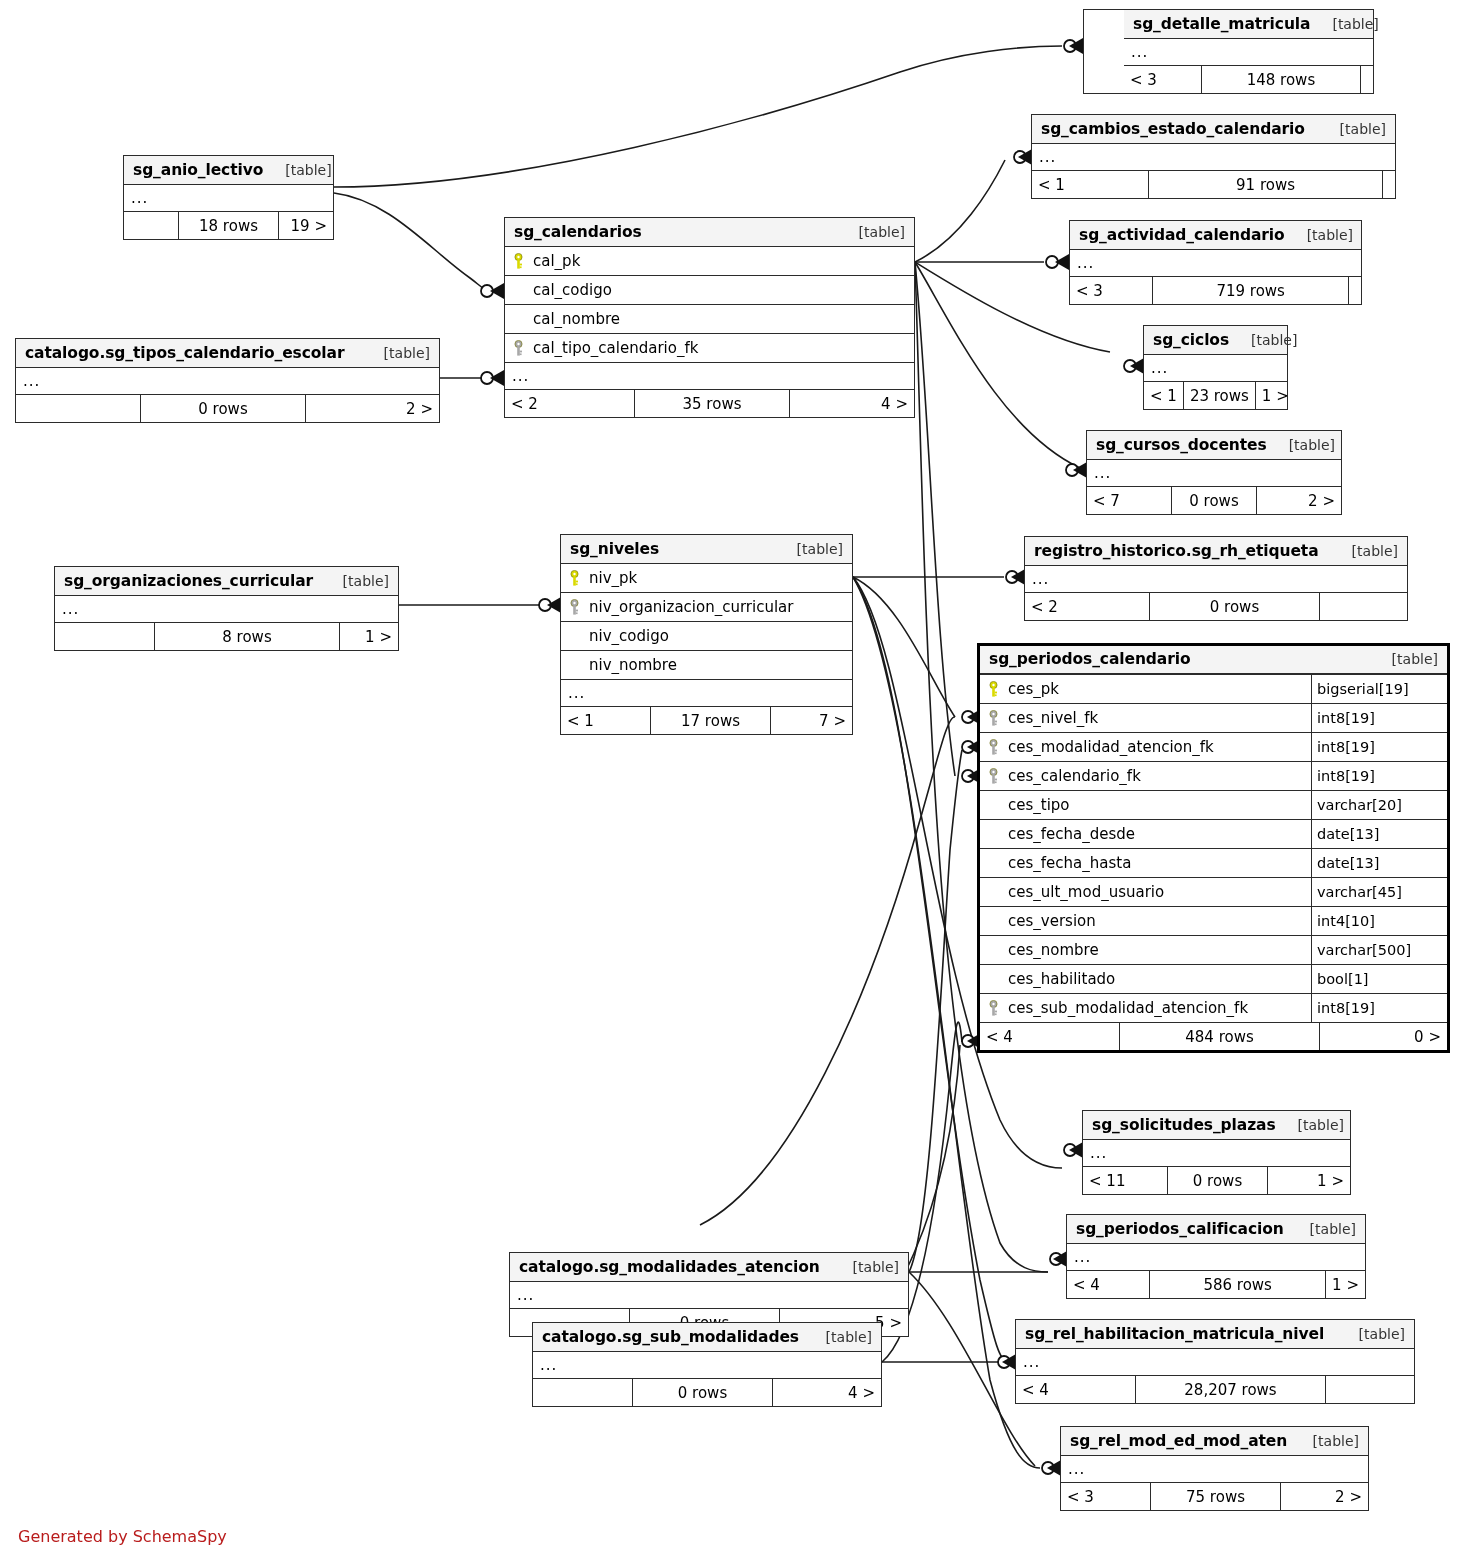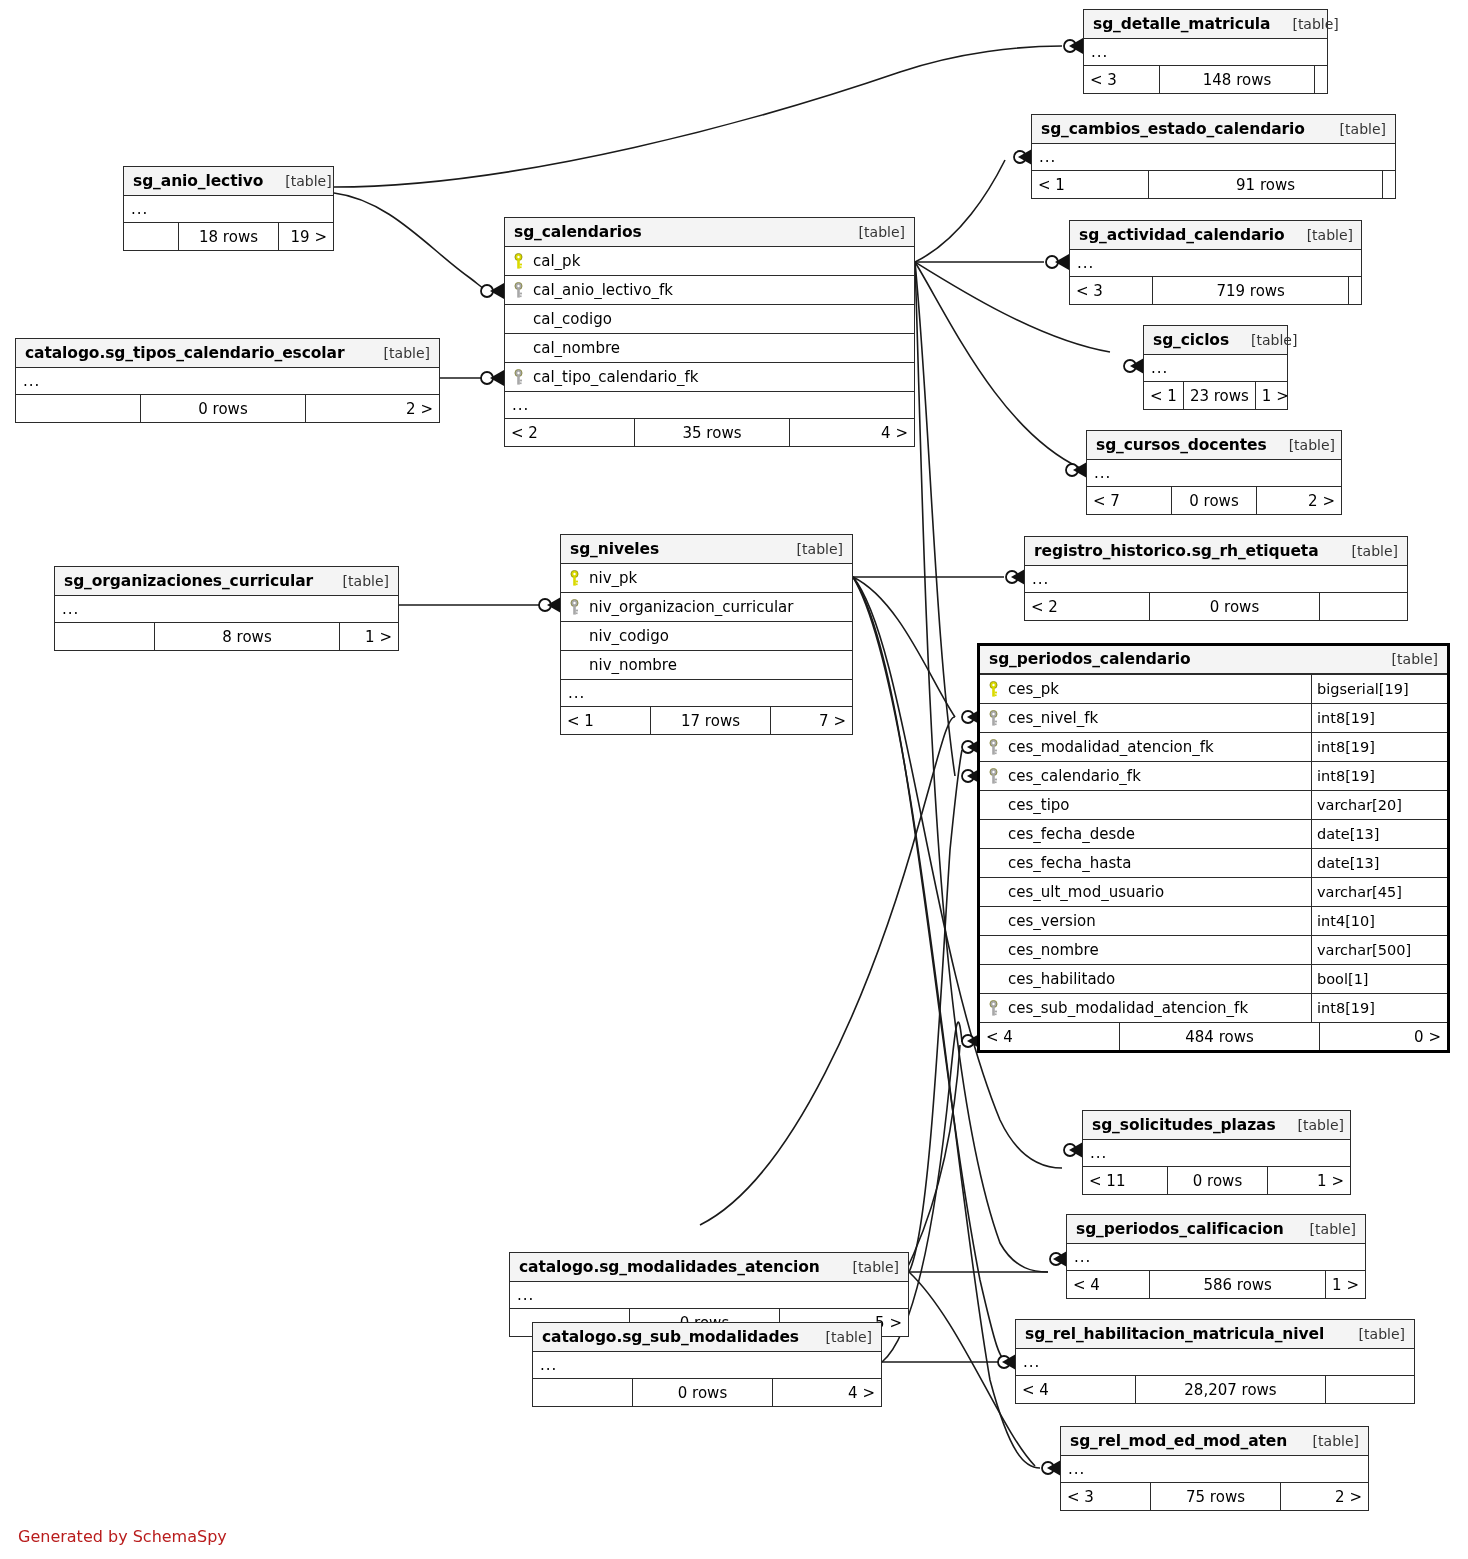--- a/index.html
+++ b/index.html
@@ -204,21 +204,21 @@
       <path d="M1016,1354 L1016,1370 L1002,1362 Z"></path>
       <path d="M1061,1460 L1061,1476 L1047,1468 Z"></path>
       <path d="M504,283 L504,299 L490,291 Z"></path>
       <path d="M504,370 L504,386 L490,378 Z"></path>
       <path d="M561,597 L561,613 L547,605 Z"></path>
     </g>
   </g>
 </svg>
 
 <div id="canvas">
-    <div class="tbl" style="left: 1083px; top: 9px; width: 245px;">
+    <div class="tbl" style="left: 1083px; top: 9px; width: 291px; padding-left: 40px;">
       <div class="tbl-title">
         <span class="tbl-name">sg_detalle_matricula</span>
         <span class="tbl-tag">[table]</span>
       </div>
       <div class="ellipsis-row">...</div>
       <div class="footer-row">
         <span class="fcell fc-left" style="width:85px">&lt; 3</span>
         <span class="fcell fc-mid" style="width:175px">148 rows</span>
         <span class="fcell fc-right" style="flex:1 1 auto"></span>
       </div>
@@ -324,21 +324,21 @@
         <span class="tbl-name">sg_rel_mod_ed_mod_aten</span>
         <span class="tbl-tag">[table]</span>
       </div>
       <div class="ellipsis-row">...</div>
       <div class="footer-row">
         <span class="fcell fc-left" style="width:90px">&lt; 3</span>
         <span class="fcell fc-mid" style="width:130px">75 rows</span>
         <span class="fcell fc-right" style="flex:1 1 auto">2 &gt;</span>
       </div>
     </div>
-    <div class="tbl" style="left: 123px; top: 166px; width: 211px;">
+    <div class="tbl" style="left: 123px; top: 155px; width: 211px;">
       <div class="tbl-title">
         <span class="tbl-name">sg_anio_lectivo</span>
         <span class="tbl-tag">[table]</span>
       </div>
       <div class="ellipsis-row">...</div>
       <div class="footer-row">
         <span class="fcell fc-left" style="width:55px"></span>
         <span class="fcell fc-mid" style="width:100px">18 rows</span>
         <span class="fcell fc-right" style="flex:1 1 auto">19 &gt;</span>
       </div>
@@ -402,204 +402,192 @@
             <circle cx="5.5" cy="4" r="3.6" fill="#dada00" stroke="#6b6b00" stroke-width="0.6"></circle>
             <circle cx="5.5" cy="4" r="1.2" fill="#fff"></circle>
             <rect x="4.2" y="6.4" width="2.6" height="9.2" fill="#dada00"></rect>
             <rect x="6.6" y="10.6" width="2.4" height="1.8" fill="#dada00"></rect>
             <rect x="6.6" y="13.4" width="2.0" height="1.7" fill="#dada00"></rect>
           </svg>
         </span>
         <span class="colname">cal_pk</span>
       </div>
       <div class="row">
+        <span class="keycell"></span>
+        <span class="colname">cal_codigo</span>
+      </div>
+      <div class="row">
+        <span class="keycell"></span>
+        <span class="colname">cal_nombre</span>
+      </div>
+      <div class="row">
         <span class="keycell">
           <svg class="keyico" width="11" height="17" viewBox="0 0 11 17">
             <circle cx="5.5" cy="4" r="3.6" fill="#a8a8a8" stroke="#6b6b00" stroke-width="0.6"></circle>
             <circle cx="5.5" cy="4" r="1.2" fill="#fff"></circle>
             <rect x="4.2" y="6.4" width="2.6" height="9.2" fill="#a8a8a8"></rect>
             <rect x="6.6" y="10.6" width="2.4" height="1.8" fill="#a8a8a8"></rect>
             <rect x="6.6" y="13.4" width="2.0" height="1.7" fill="#a8a8a8"></rect>
           </svg>
         </span>
-        <span class="colname">cal_anio_lectivo_fk</span>
-      </div>
-      <div class="row">
-        <span class="keycell"></span>
-        <span class="colname">cal_codigo</span>
-      </div>
-      <div class="row">
-        <span class="keycell"></span>
-        <span class="colname">cal_nombre</span>
+        <span class="colname">cal_tipo_calendario_fk</span>
+      </div>
+      <div class="ellipsis-row">...</div>
+      <div class="footer-row">
+        <span class="fcell fc-left" style="width:130px">&lt; 2</span>
+        <span class="fcell fc-mid" style="width:155px">35 rows</span>
+        <span class="fcell fc-right" style="flex:1 1 auto">4 &gt;</span>
+      </div>
+    </div>
+    <div class="tbl" style="left: 560px; top: 534px; width: 293px;">
+      <div class="tbl-title">
+        <span class="tbl-name">sg_niveles</span>
+        <span class="tbl-tag">[table]</span>
+      </div>
+      <div class="row">
+        <span class="keycell">
+          <svg class="keyico" width="11" height="17" viewBox="0 0 11 17">
+            <circle cx="5.5" cy="4" r="3.6" fill="#dada00" stroke="#6b6b00" stroke-width="0.6"></circle>
+            <circle cx="5.5" cy="4" r="1.2" fill="#fff"></circle>
+            <rect x="4.2" y="6.4" width="2.6" height="9.2" fill="#dada00"></rect>
+            <rect x="6.6" y="10.6" width="2.4" height="1.8" fill="#dada00"></rect>
+            <rect x="6.6" y="13.4" width="2.0" height="1.7" fill="#dada00"></rect>
+          </svg>
+        </span>
+        <span class="colname">niv_pk</span>
       </div>
       <div class="row">
         <span class="keycell">
           <svg class="keyico" width="11" height="17" viewBox="0 0 11 17">
             <circle cx="5.5" cy="4" r="3.6" fill="#a8a8a8" stroke="#6b6b00" stroke-width="0.6"></circle>
             <circle cx="5.5" cy="4" r="1.2" fill="#fff"></circle>
             <rect x="4.2" y="6.4" width="2.6" height="9.2" fill="#a8a8a8"></rect>
             <rect x="6.6" y="10.6" width="2.4" height="1.8" fill="#a8a8a8"></rect>
             <rect x="6.6" y="13.4" width="2.0" height="1.7" fill="#a8a8a8"></rect>
           </svg>
         </span>
-        <span class="colname">cal_tipo_calendario_fk</span>
-      </div>
-      <div class="ellipsis-row">...</div>
-      <div class="footer-row">
-        <span class="fcell fc-left" style="width:130px">&lt; 2</span>
-        <span class="fcell fc-mid" style="width:155px">35 rows</span>
-        <span class="fcell fc-right" style="flex:1 1 auto">4 &gt;</span>
-      </div>
-    </div>
-    <div class="tbl" style="left: 560px; top: 534px; width: 293px;">
-      <div class="tbl-title">
-        <span class="tbl-name">sg_niveles</span>
+        <span class="colname">niv_organizacion_curricular</span>
+      </div>
+      <div class="row">
+        <span class="keycell"></span>
+        <span class="colname">niv_codigo</span>
+      </div>
+      <div class="row">
+        <span class="keycell"></span>
+        <span class="colname">niv_nombre</span>
+      </div>
+      <div class="ellipsis-row">...</div>
+      <div class="footer-row">
+        <span class="fcell fc-left" style="width:90px">&lt; 1</span>
+        <span class="fcell fc-mid" style="width:120px">17 rows</span>
+        <span class="fcell fc-right" style="flex:1 1 auto">7 &gt;</span>
+      </div>
+    </div>
+    <div class="tbl focus" style="left: 977px; top: 643px; width: 473px;">
+      <div class="tbl-title">
+        <span class="tbl-name">sg_periodos_calendario</span>
         <span class="tbl-tag">[table]</span>
       </div>
       <div class="row">
         <span class="keycell">
           <svg class="keyico" width="11" height="17" viewBox="0 0 11 17">
             <circle cx="5.5" cy="4" r="3.6" fill="#dada00" stroke="#6b6b00" stroke-width="0.6"></circle>
             <circle cx="5.5" cy="4" r="1.2" fill="#fff"></circle>
             <rect x="4.2" y="6.4" width="2.6" height="9.2" fill="#dada00"></rect>
             <rect x="6.6" y="10.6" width="2.4" height="1.8" fill="#dada00"></rect>
             <rect x="6.6" y="13.4" width="2.0" height="1.7" fill="#dada00"></rect>
           </svg>
         </span>
-        <span class="colname">niv_pk</span>
+        <span class="colname">ces_pk</span>
+        <span class="coltype" style="width:136px">bigserial[19]</span>
       </div>
       <div class="row">
         <span class="keycell">
           <svg class="keyico" width="11" height="17" viewBox="0 0 11 17">
             <circle cx="5.5" cy="4" r="3.6" fill="#a8a8a8" stroke="#6b6b00" stroke-width="0.6"></circle>
             <circle cx="5.5" cy="4" r="1.2" fill="#fff"></circle>
             <rect x="4.2" y="6.4" width="2.6" height="9.2" fill="#a8a8a8"></rect>
             <rect x="6.6" y="10.6" width="2.4" height="1.8" fill="#a8a8a8"></rect>
             <rect x="6.6" y="13.4" width="2.0" height="1.7" fill="#a8a8a8"></rect>
           </svg>
         </span>
-        <span class="colname">niv_organizacion_curricular</span>
-      </div>
-      <div class="row">
-        <span class="keycell"></span>
-        <span class="colname">niv_codigo</span>
-      </div>
-      <div class="row">
-        <span class="keycell"></span>
-        <span class="colname">niv_nombre</span>
-      </div>
-      <div class="ellipsis-row">...</div>
-      <div class="footer-row">
-        <span class="fcell fc-left" style="width:90px">&lt; 1</span>
-        <span class="fcell fc-mid" style="width:120px">17 rows</span>
-        <span class="fcell fc-right" style="flex:1 1 auto">7 &gt;</span>
-      </div>
-    </div>
-    <div class="tbl focus" style="left: 977px; top: 643px; width: 473px;">
-      <div class="tbl-title">
-        <span class="tbl-name">sg_periodos_calendario</span>
-        <span class="tbl-tag">[table]</span>
-      </div>
-      <div class="row">
-        <span class="keycell">
-          <svg class="keyico" width="11" height="17" viewBox="0 0 11 17">
-            <circle cx="5.5" cy="4" r="3.6" fill="#dada00" stroke="#6b6b00" stroke-width="0.6"></circle>
-            <circle cx="5.5" cy="4" r="1.2" fill="#fff"></circle>
-            <rect x="4.2" y="6.4" width="2.6" height="9.2" fill="#dada00"></rect>
-            <rect x="6.6" y="10.6" width="2.4" height="1.8" fill="#dada00"></rect>
-            <rect x="6.6" y="13.4" width="2.0" height="1.7" fill="#dada00"></rect>
-          </svg>
-        </span>
-        <span class="colname">ces_pk</span>
-        <span class="coltype" style="width:136px">bigserial[19]</span>
+        <span class="colname">ces_nivel_fk</span>
+        <span class="coltype" style="width:136px">int8[19]</span>
       </div>
       <div class="row">
         <span class="keycell">
           <svg class="keyico" width="11" height="17" viewBox="0 0 11 17">
             <circle cx="5.5" cy="4" r="3.6" fill="#a8a8a8" stroke="#6b6b00" stroke-width="0.6"></circle>
             <circle cx="5.5" cy="4" r="1.2" fill="#fff"></circle>
             <rect x="4.2" y="6.4" width="2.6" height="9.2" fill="#a8a8a8"></rect>
             <rect x="6.6" y="10.6" width="2.4" height="1.8" fill="#a8a8a8"></rect>
             <rect x="6.6" y="13.4" width="2.0" height="1.7" fill="#a8a8a8"></rect>
           </svg>
         </span>
-        <span class="colname">ces_nivel_fk</span>
+        <span class="colname">ces_modalidad_atencion_fk</span>
         <span class="coltype" style="width:136px">int8[19]</span>
       </div>
       <div class="row">
         <span class="keycell">
           <svg class="keyico" width="11" height="17" viewBox="0 0 11 17">
             <circle cx="5.5" cy="4" r="3.6" fill="#a8a8a8" stroke="#6b6b00" stroke-width="0.6"></circle>
             <circle cx="5.5" cy="4" r="1.2" fill="#fff"></circle>
             <rect x="4.2" y="6.4" width="2.6" height="9.2" fill="#a8a8a8"></rect>
             <rect x="6.6" y="10.6" width="2.4" height="1.8" fill="#a8a8a8"></rect>
             <rect x="6.6" y="13.4" width="2.0" height="1.7" fill="#a8a8a8"></rect>
           </svg>
         </span>
-        <span class="colname">ces_modalidad_atencion_fk</span>
+        <span class="colname">ces_calendario_fk</span>
         <span class="coltype" style="width:136px">int8[19]</span>
+      </div>
+      <div class="row">
+        <span class="keycell"></span>
+        <span class="colname">ces_tipo</span>
+        <span class="coltype" style="width:136px">varchar[20]</span>
+      </div>
+      <div class="row">
+        <span class="keycell"></span>
+        <span class="colname">ces_fecha_desde</span>
+        <span class="coltype" style="width:136px">date[13]</span>
+      </div>
+      <div class="row">
+        <span class="keycell"></span>
+        <span class="colname">ces_fecha_hasta</span>
+        <span class="coltype" style="width:136px">date[13]</span>
+      </div>
+      <div class="row">
+        <span class="keycell"></span>
+        <span class="colname">ces_ult_mod_usuario</span>
+        <span class="coltype" style="width:136px">varchar[45]</span>
+      </div>
+      <div class="row">
+        <span class="keycell"></span>
+        <span class="colname">ces_version</span>
+        <span class="coltype" style="width:136px">int4[10]</span>
+      </div>
+      <div class="row">
+        <span class="keycell"></span>
+        <span class="colname">ces_nombre</span>
+        <span class="coltype" style="width:136px">varchar[500]</span>
+      </div>
+      <div class="row">
+        <span class="keycell"></span>
+        <span class="colname">ces_habilitado</span>
+        <span class="coltype" style="width:136px">bool[1]</span>
       </div>
       <div class="row">
         <span class="keycell">
           <svg class="keyico" width="11" height="17" viewBox="0 0 11 17">
             <circle cx="5.5" cy="4" r="3.6" fill="#a8a8a8" stroke="#6b6b00" stroke-width="0.6"></circle>
             <circle cx="5.5" cy="4" r="1.2" fill="#fff"></circle>
             <rect x="4.2" y="6.4" width="2.6" height="9.2" fill="#a8a8a8"></rect>
             <rect x="6.6" y="10.6" width="2.4" height="1.8" fill="#a8a8a8"></rect>
             <rect x="6.6" y="13.4" width="2.0" height="1.7" fill="#a8a8a8"></rect>
           </svg>
         </span>
-        <span class="colname">ces_calendario_fk</span>
-        <span class="coltype" style="width:136px">int8[19]</span>
-      </div>
-      <div class="row">
-        <span class="keycell"></span>
-        <span class="colname">ces_tipo</span>
-        <span class="coltype" style="width:136px">varchar[20]</span>
-      </div>
-      <div class="row">
-        <span class="keycell"></span>
-        <span class="colname">ces_fecha_desde</span>
-        <span class="coltype" style="width:136px">date[13]</span>
-      </div>
-      <div class="row">
-        <span class="keycell"></span>
-        <span class="colname">ces_fecha_hasta</span>
-        <span class="coltype" style="width:136px">date[13]</span>
-      </div>
-      <div class="row">
-        <span class="keycell"></span>
-        <span class="colname">ces_ult_mod_usuario</span>
-        <span class="coltype" style="width:136px">varchar[45]</span>
-      </div>
-      <div class="row">
-        <span class="keycell"></span>
-        <span class="colname">ces_version</span>
-        <span class="coltype" style="width:136px">int4[10]</span>
-      </div>
-      <div class="row">
-        <span class="keycell"></span>
-        <span class="colname">ces_nombre</span>
-        <span class="coltype" style="width:136px">varchar[500]</span>
-      </div>
-      <div class="row">
-        <span class="keycell"></span>
-        <span class="colname">ces_habilitado</span>
-        <span class="coltype" style="width:136px">bool[1]</span>
-      </div>
-      <div class="row">
-        <span class="keycell">
-          <svg class="keyico" width="11" height="17" viewBox="0 0 11 17">
-            <circle cx="5.5" cy="4" r="3.6" fill="#a8a8a8" stroke="#6b6b00" stroke-width="0.6"></circle>
-            <circle cx="5.5" cy="4" r="1.2" fill="#fff"></circle>
-            <rect x="4.2" y="6.4" width="2.6" height="9.2" fill="#a8a8a8"></rect>
-            <rect x="6.6" y="10.6" width="2.4" height="1.8" fill="#a8a8a8"></rect>
-            <rect x="6.6" y="13.4" width="2.0" height="1.7" fill="#a8a8a8"></rect>
-          </svg>
-        </span>
         <span class="colname">ces_sub_modalidad_atencion_fk</span>
         <span class="coltype" style="width:136px">int8[19]</span>
       </div>
       <div class="footer-row">
         <span class="fcell fc-left" style="width:140px">&lt; 4</span>
         <span class="fcell fc-mid" style="width:200px">484 rows</span>
         <span class="fcell fc-right" style="flex:1 1 auto">0 &gt;</span>
       </div>
     </div>
   </div>

